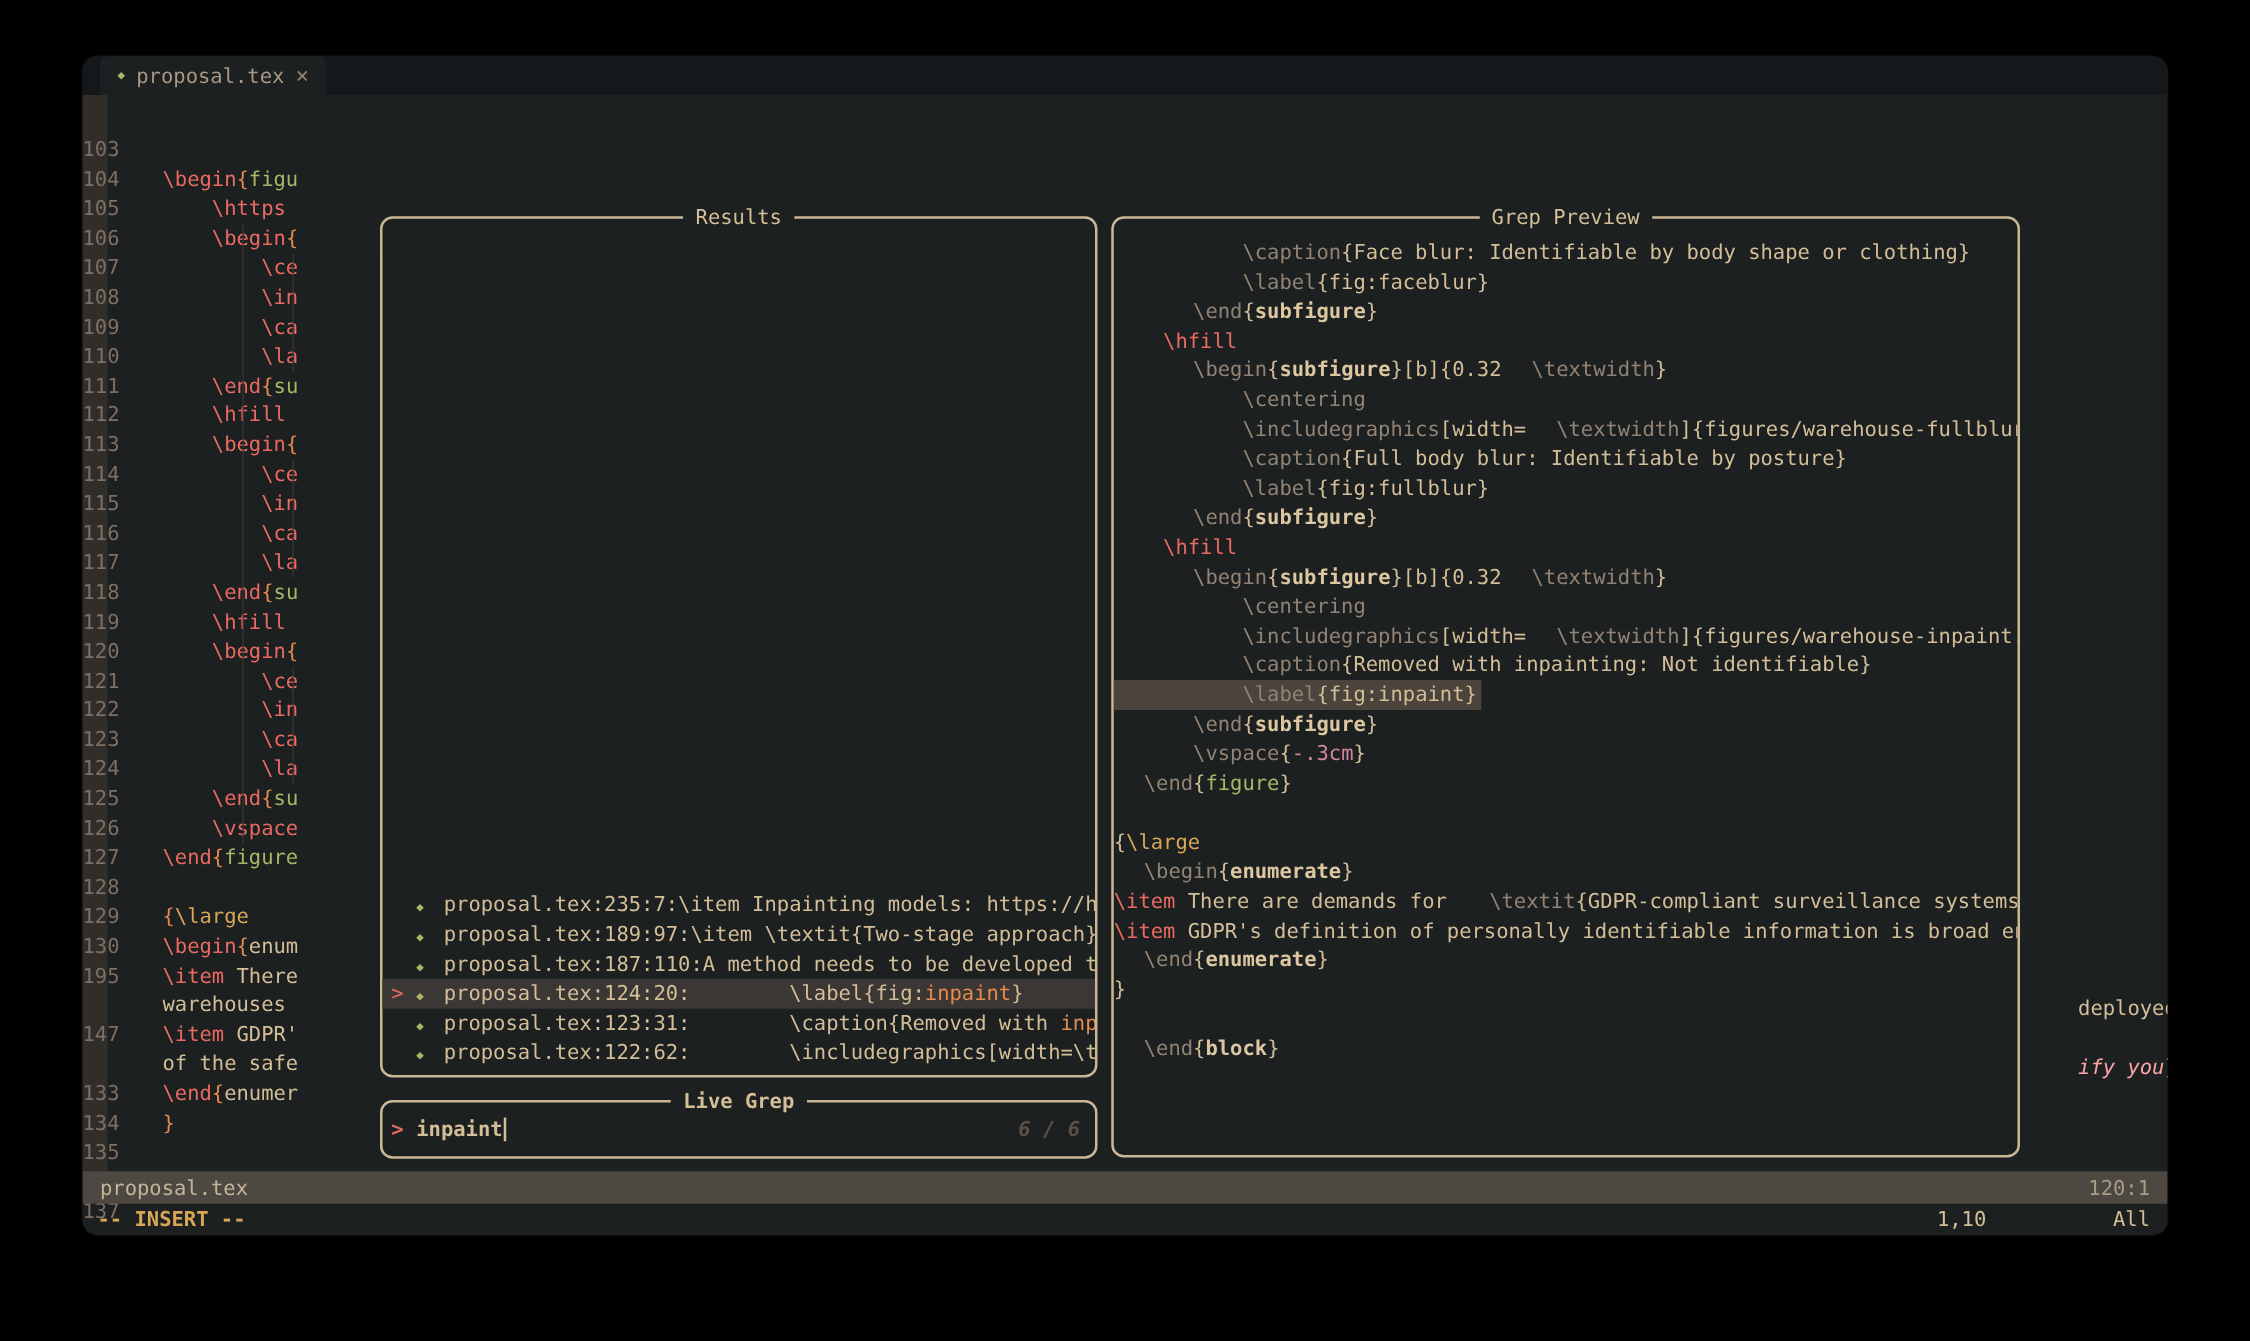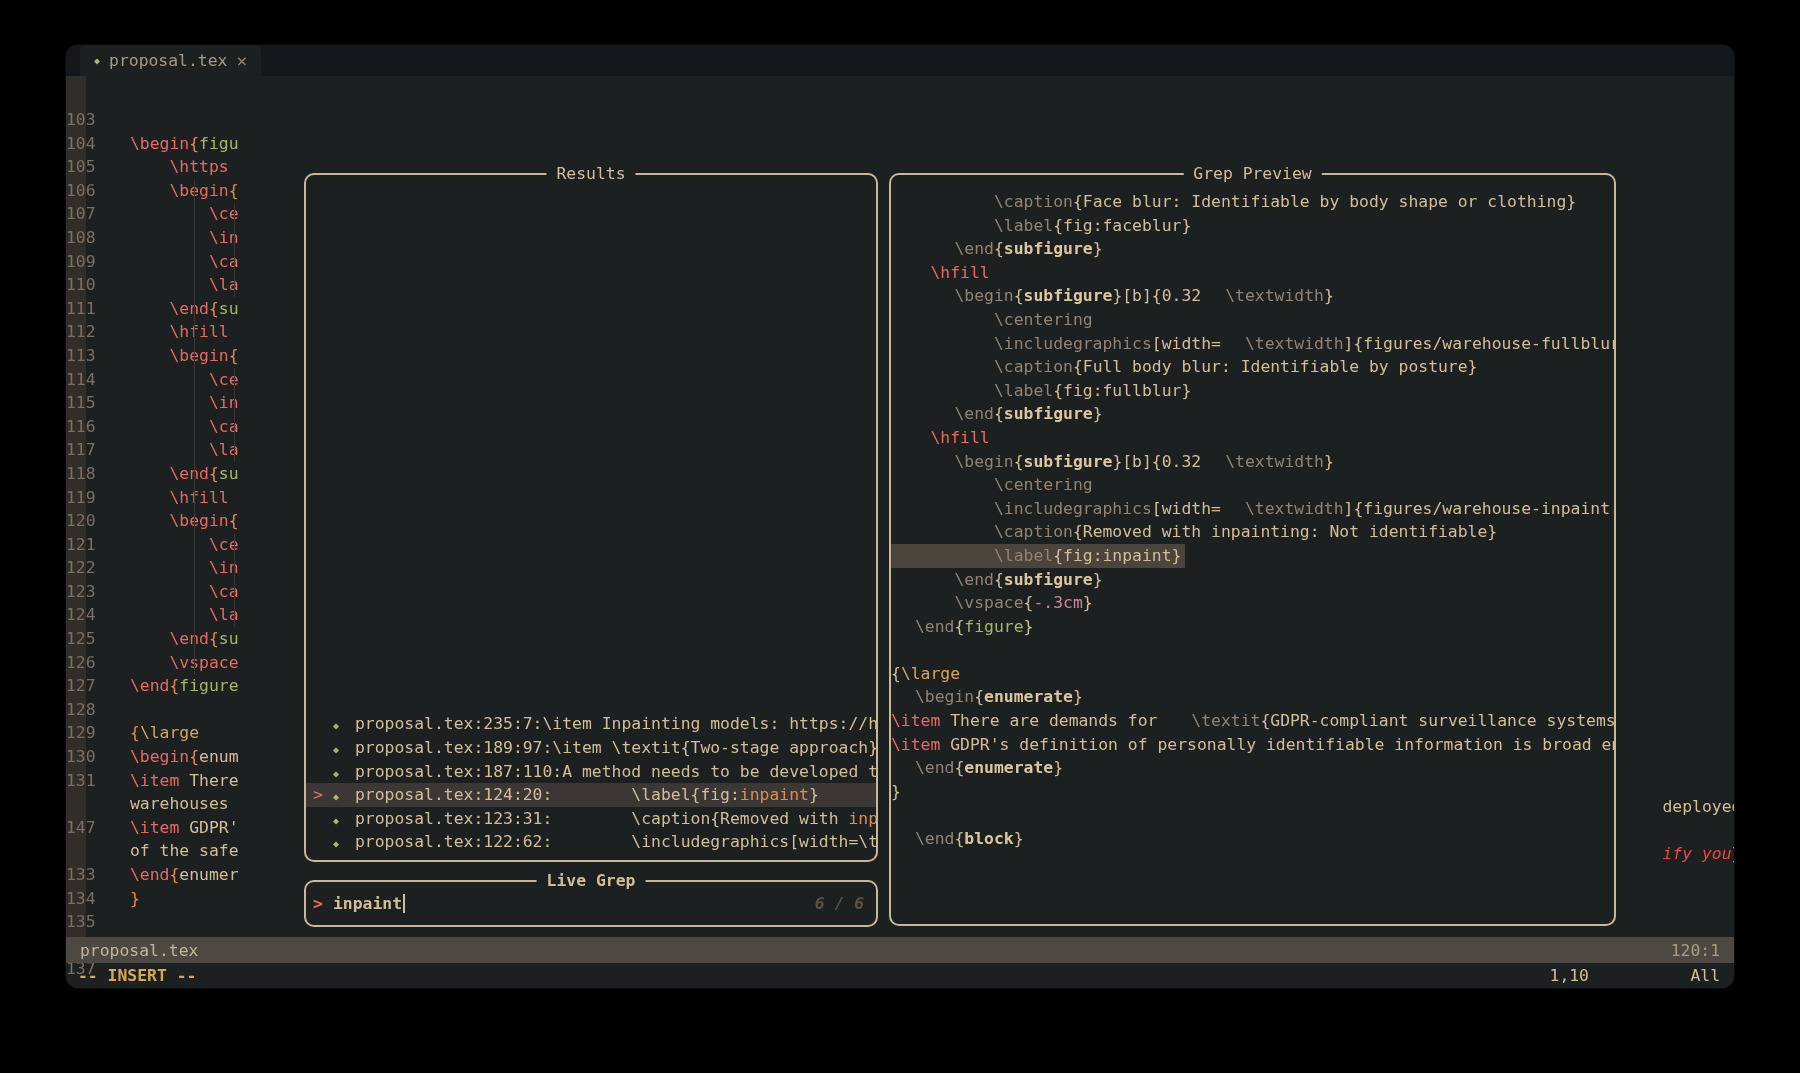--- a/index.html
+++ b/index.html
@@ -22,21 +22,21 @@
   
   .t-fg{color:#d4be98;}
   .t-red{color:#ea6962;}
   .t-orange{color:#e78a4e;}
   .t-green{color:#a9b665;}
   .t-yellow{color:#d8a657;}
   .t-gray{color:#928374;margin-left:24px;}
   .t-bold{color:#ddc7a1;font-weight:bold;}
   .t-pink{color:#d3869b;}
   .t-match{color:#e78a4e;}
-  .t-italic{color:#ef4444;font-style:italic;}
+  .t-italic{color:#fca5a5;font-style:italic;}
   
   .float{position:absolute;background:#1d2021;border:2px solid #c9b795;border-radius:10px;}
   .float-title{position:absolute;top:-14px;left:50%;transform:translateX(-50%);background:#1d2021;padding:0 10px;color:#d4be98;white-space:pre;line-height:26px;}
   .results{left:238px;top:128px;width:574px;height:689px;}
   .res-list{position:absolute;left:0;bottom:6px;width:100%;display:flex;flex-direction:column;}
   .res-row{display:flex;align-items:center;height:23.6px;line-height:23.6px;white-space:pre;overflow:hidden;padding-left:7px;}
   .res-row.sel{background:#3b3735;}
   .res-caret{width:20px;flex:none;color:#ea6962;}
   .res-icon{width:22px;flex:none;}
   .res-text{white-space:pre;overflow:hidden;flex:none;}
@@ -99,21 +99,21 @@
       <div class="ed-row"><span class="ed-num">121</span><span class="ed-code"><span class="t-fg">        </span><span class="t-red">\ce</span></span></div>
       <div class="ed-row"><span class="ed-num">122</span><span class="ed-code"><span class="t-fg">        </span><span class="t-red">\in</span></span></div>
       <div class="ed-row"><span class="ed-num">123</span><span class="ed-code"><span class="t-fg">        </span><span class="t-red">\ca</span></span></div>
       <div class="ed-row"><span class="ed-num">124</span><span class="ed-code"><span class="t-fg">        </span><span class="t-red">\la</span></span></div>
       <div class="ed-row"><span class="ed-num">125</span><span class="ed-code"><span class="t-fg">    </span><span class="t-red">\end</span><span class="t-orange">{</span><span class="t-green">su</span></span></div>
       <div class="ed-row"><span class="ed-num">126</span><span class="ed-code"><span class="t-fg">    </span><span class="t-red">\vspace</span></span></div>
       <div class="ed-row"><span class="ed-num">127</span><span class="ed-code"><span class="t-red">\end</span><span class="t-orange">{</span><span class="t-green">figure</span></span></div>
       <div class="ed-row"><span class="ed-num">128</span><span class="ed-code"></span></div>
       <div class="ed-row"><span class="ed-num">129</span><span class="ed-code"><span class="t-orange">{</span><span class="t-yellow">\large</span></span></div>
       <div class="ed-row"><span class="ed-num">130</span><span class="ed-code"><span class="t-red">\begin</span><span class="t-orange">{</span><span class="t-fg">enum</span></span></div>
-      <div class="ed-row"><span class="ed-num">131</span><span class="ed-code"><span class="t-red">\item</span><span class="t-fg"> There</span></span></div>
+      <div class="ed-row"><span class="ed-num">195</span><span class="ed-code"><span class="t-red">\item</span><span class="t-fg"> There</span></span></div>
       <div class="ed-row"><span class="ed-num"></span><span class="ed-code"><span class="t-fg">warehouses</span></span></div>
       <div class="ed-row"><span class="ed-num">147</span><span class="ed-code"><span class="t-red">\item</span><span class="t-fg"> GDPR'</span></span></div>
       <div class="ed-row"><span class="ed-num"></span><span class="ed-code"><span class="t-fg">of the safe</span></span></div>
       <div class="ed-row"><span class="ed-num">133</span><span class="ed-code"><span class="t-red">\end</span><span class="t-orange">{</span><span class="t-fg">enumer</span></span></div>
       <div class="ed-row"><span class="ed-num">134</span><span class="ed-code"><span class="t-orange">}</span></span></div>
       <div class="ed-row"><span class="ed-num">135</span><span class="ed-code"></span></div>
       <div class="ed-row"><span class="ed-num">136</span><span class="ed-code"><span class="t-red">\end</span><span class="t-orange">{</span><span class="t-green">block</span><span class="t-orange">}</span></span></div>
       <div class="ed-row"><span class="ed-num">137</span><span class="ed-code"></span></div>
     </div>
 

